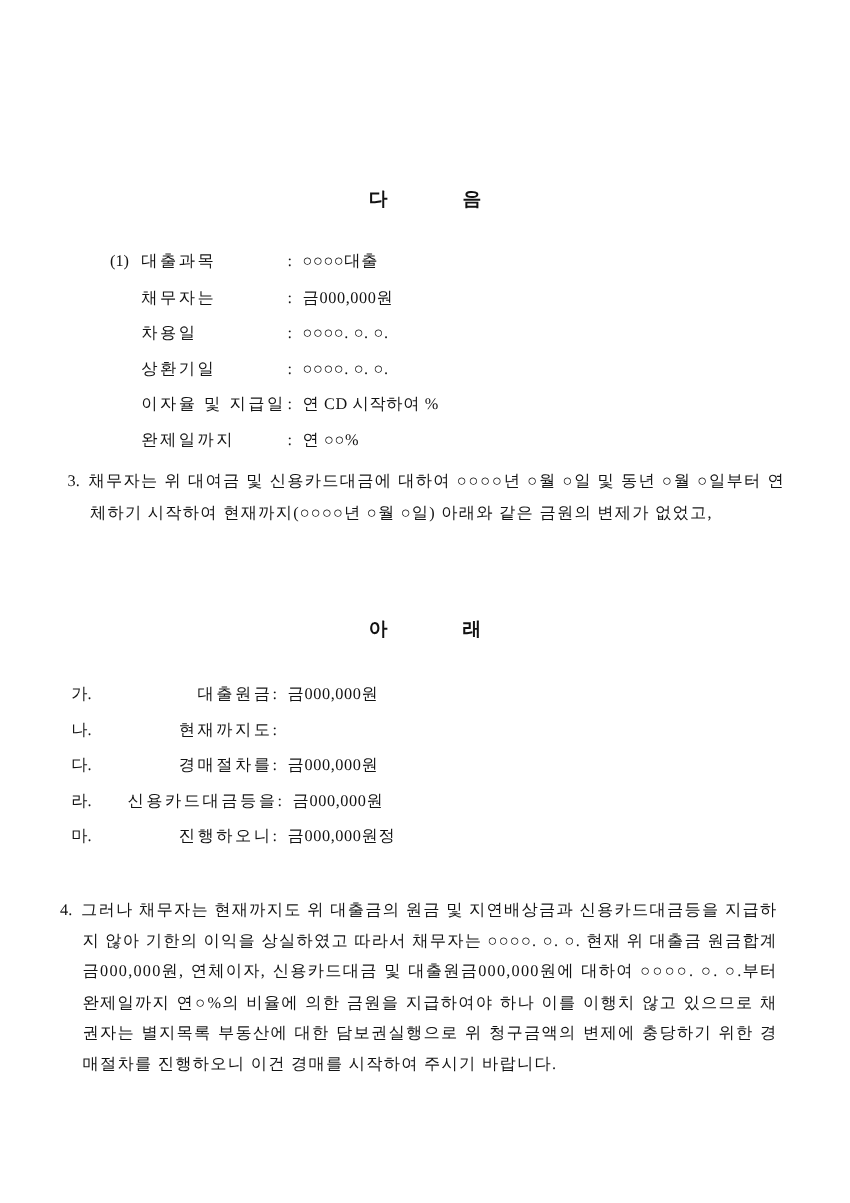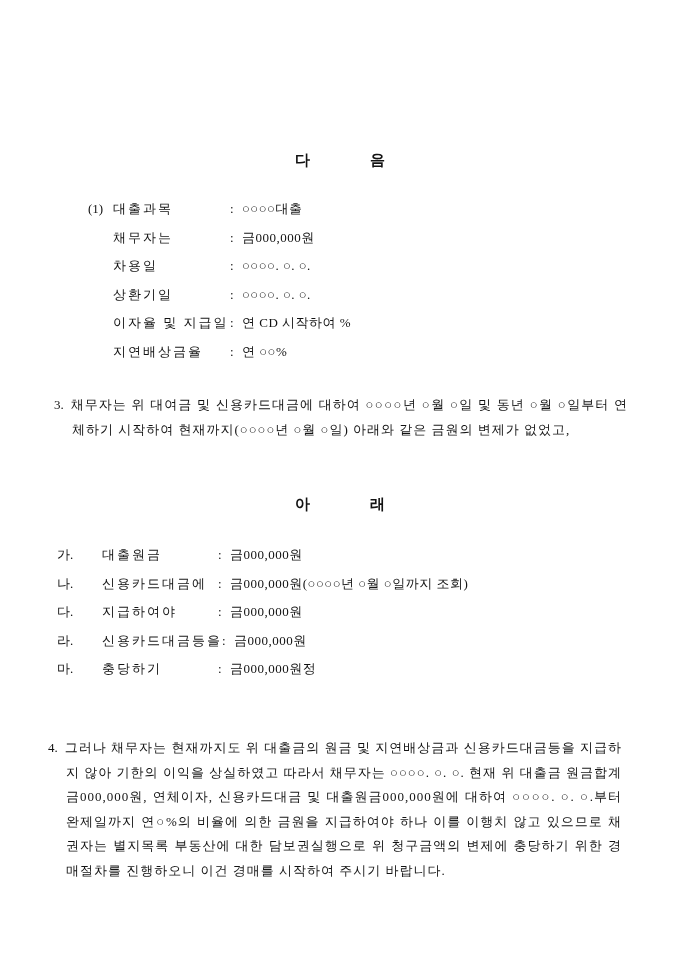--- a/index.html
+++ b/index.html
@@ -38,31 +38,30 @@
   }
   .kv-no { width: 25px; flex-shrink: 0; letter-spacing: 0; }
   .kv-label { min-width: 117px; flex-shrink: 0; letter-spacing: 2px; }
   .kv-colon { width: 12px; flex-shrink: 0; letter-spacing: 0; }
   .kv-value { letter-spacing: 0.5px; }
 
   .loan-list { left: 88px; top: 195px; }
 
   .amount-list { left: 57px; top: 541px; }
   .amount-list .kv-no { width: 45px; }
-  .amount-list .kv-label { min-width: 116px; }
+  .amount-list .kv-label { min-width: 116px; text-align: right; }
 
   .para {
     position: absolute;
     width: 556px;
     padding-left: 18px;
     text-indent: -18px;
     text-align: justify;
     line-height: 24.5px;
     letter-spacing: 1px;
-    margin-top: 20px;
   }
   .para-3 { left: 54px; top: 373px; }
   .para-4 { left: 48px; top: 716px; }
   .pnum { padding-right: 7px; letter-spacing: 0; }
 </style>
 </head>
 <body>
 
 <div class="page">
 
@@ -97,21 +96,21 @@
       <span class="kv-value">○○○○. ○. ○.</span>
     </div>
     <div class="kv-row">
       <span class="kv-no"></span>
       <span class="kv-label">이자율 및 지급일</span>
       <span class="kv-colon">:</span>
       <span class="kv-value">연 CD 시작하여 %</span>
     </div>
     <div class="kv-row">
       <span class="kv-no"></span>
-      <span class="kv-label">지연배상금율</span>
+      <span class="kv-label">완제일까지</span>
       <span class="kv-colon">:</span>
       <span class="kv-value">연 ○○%</span>
     </div>
   </div>
 
   <div class="para para-3">
     <span class="pnum">3.</span><span>채무자는 위 대여금 및 신용카드대금에 대하여 ○○○○년 ○월 ○일 및 동년 ○월 ○일부터 연체하기 시작하여 현재까지(○○○○년 ○월 ○일) 아래와 같은 금원의 변제가 없었고,</span>
   </div>
 
   <div class="heading heading-arae">
@@ -121,39 +120,38 @@
 
   <div class="kv-list amount-list">
     <div class="kv-row">
       <span class="kv-no">가.</span>
       <span class="kv-label">대출원금</span>
       <span class="kv-colon">:</span>
       <span class="kv-value">금000,000원</span>
     </div>
     <div class="kv-row">
       <span class="kv-no">나.</span>
-      <span class="kv-label">신용카드대금에</span>
+      <span class="kv-label">현재까지도</span>
       <span class="kv-colon">:</span>
-      <span class="kv-value">금000,000원(○○○○년 ○월 ○일까지 조회)</span>
     </div>
     <div class="kv-row">
       <span class="kv-no">다.</span>
-      <span class="kv-label">지급하여야</span>
+      <span class="kv-label">경매절차를</span>
       <span class="kv-colon">:</span>
       <span class="kv-value">금000,000원</span>
     </div>
     <div class="kv-row">
       <span class="kv-no">라.</span>
       <span class="kv-label">신용카드대금등을</span>
       <span class="kv-colon">:</span>
       <span class="kv-value">금000,000원</span>
     </div>
     <div class="kv-row">
       <span class="kv-no">마.</span>
-      <span class="kv-label">충당하기</span>
+      <span class="kv-label">진행하오니</span>
       <span class="kv-colon">:</span>
       <span class="kv-value">금000,000원정</span>
     </div>
   </div>
 
   <div class="para para-4">
     <span class="pnum">4.</span><span>그러나 채무자는 현재까지도 위 대출금의 원금 및 지연배상금과 신용카드대금등을 지급하지 않아 기한의 이익을 상실하였고 따라서 채무자는 ○○○○. ○. ○. 현재 위 대출금 원금합계금000,000원, 연체이자, 신용카드대금 및 대출원금000,000원에 대하여 ○○○○. ○. ○.부터 완제일까지 연○%의 비율에 의한 금원을 지급하여야 하나 이를 이행치 않고 있으므로 채권자는 별지목록 부동산에 대한 담보권실행으로 위 청구금액의 변제에 충당하기 위한 경매절차를 진행하오니 이건 경매를 시작하여 주시기 바랍니다.</span>
   </div>
 
 </div>

